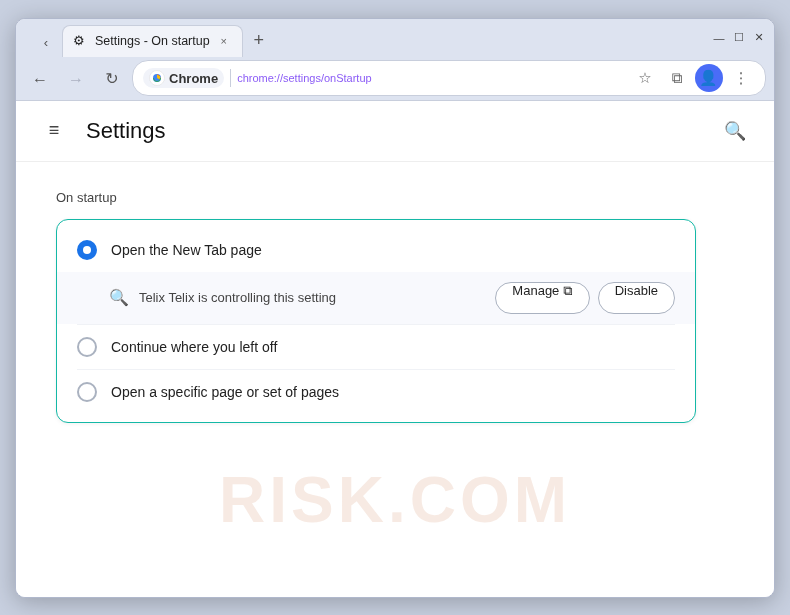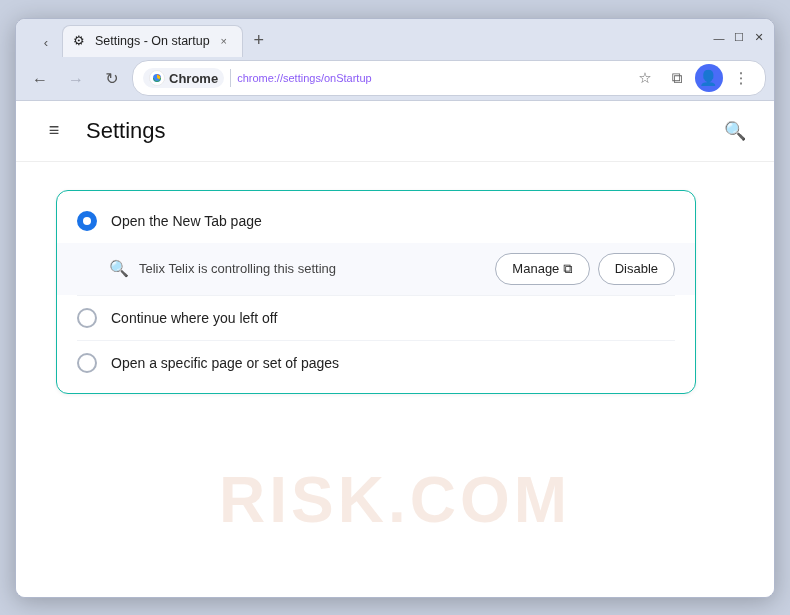--- a/index.html
+++ b/index.html
@@ -337,21 +337,21 @@
     .ext-btn {
       height: 32px;
       padding: 0 16px;
       border-radius: 16px;
       border: 1.5px solid #aab2c0;
       background: #fff;
       cursor: pointer;
       font-size: 13px;
       color: #222;
       display: flex;
-      align-items: center;
+      align-items: flex-start;
       gap: 4px;
     }
     
     .watermark {
       position: absolute;
       bottom: 60px;
       left: 50%;
       transform: translateX(-50%);
       font-size: 64px;
       font-weight: 900;
@@ -449,20 +449,21 @@
         <span>≡</span>
       </button>
       <span class="settings-title">Settings</span>
       <button class="search-icon-btn">
         <span>🔍</span>
       </button>
     </div>
 
     <div class="settings-body">
       <div class="settings-content">
+        <div class="section-label">On startup</div>
 
         <div class="options-card">
 
           <div class="option-row">
             <div class="radio-outer selected">
               <div class="radio-inner"></div>
             </div>
             <span class="option-label">Open the New Tab page</span>
           </div>
 

